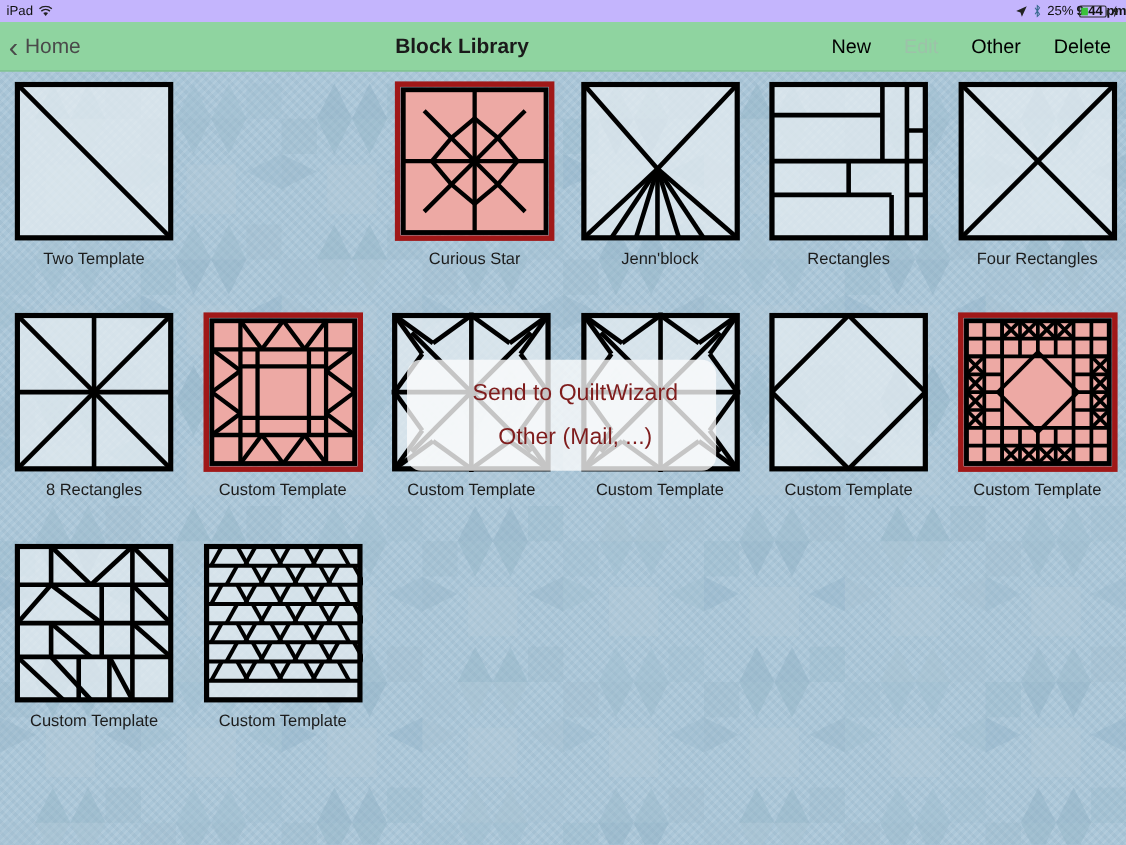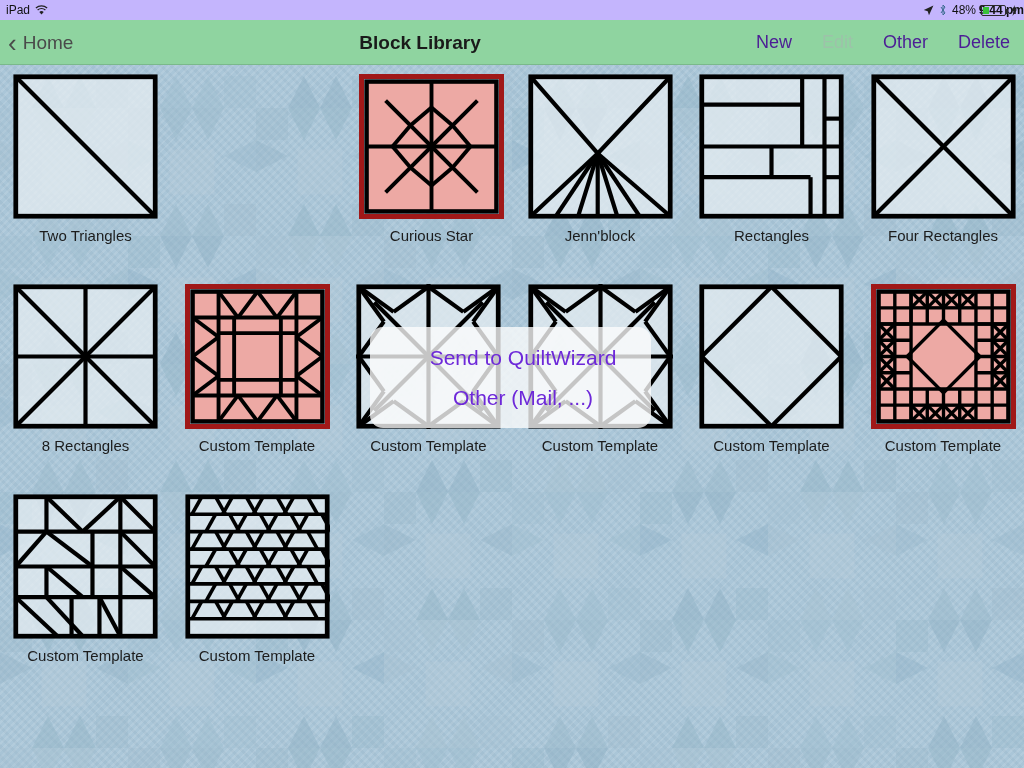--- a/index.html
+++ b/index.html
@@ -53,21 +53,21 @@
   #back-button .chev { font-size:26px; line-height:1; color:#4a4a4a; font-weight:300; }
   #nav-title {
     position:absolute; left:0; top:0; width:840px; height:45px;
     display:flex; align-items:center; justify-content:center;
     font-size:19px; font-weight:bold; color:#1a1a1a;
   }
   #nav-actions {
     position:absolute; right:14px; top:0; height:45px;
     display:flex; align-items:center; gap:30px;
   }
-  .nav-action { font-size:18px; color:#4c1d95; cursor:pointer; }
+  .nav-action { font-size:18px; color:#000000; cursor:pointer; }
   .nav-action.disabled { color:#9dc2a9; cursor:default; }
 
   
   #block-grid {
     position:absolute; top:65px; left:0; width:1024px; height:703px;
     z-index:10;
   }
   .block-cell {
     position:absolute; width:171px;
     display:flex; flex-direction:column; align-items:center;
@@ -84,21 +84,21 @@
   }
 
   
   #share-popup {
     position:absolute; left:370px; top:327px; width:281px; height:101px;
     background:rgba(252,252,252,.78);
     border-radius:13px; z-index:25;
     display:flex; flex-direction:column; justify-content:center;
   }
   .popup-item {
-    text-align:center; color:#6d28d9; font-size:21px;
+    text-align:center; color:#7f1d1d; font-size:21px;
     padding:8px 0; cursor:pointer;margin-left:25px;
   }
 </style>
 </head>
 <body>
 
 <div id="bg-texture"></div>
 <svg id="bg-motifs" viewBox="0 0 1024 768" preserveAspectRatio="none">
     <polygon points="32,-20 64,-20 48,12" fill="#93b3c6" opacity=".45"></polygon>
     <polygon points="64,-20 96,-20 80,12" fill="#93b3c6" opacity=".45"></polygon>
@@ -679,21 +679,21 @@
     </svg>
   </div>
   <div class="sb-center">9:44 pm</div>
   <div class="sb-right">
     <svg width="11" height="11" viewBox="0 0 11 11">
       <path d="M10.4 0.6 L0.8 5.0 L4.7 6.3 L6.0 10.2 Z" fill="#222"></path>
     </svg>
     <svg width="8" height="12" viewBox="0 0 8 12">
       <path d="M2 3 L6 9 L4 11 L4 1 L6 3 L2 9" stroke="#3a6b8f" stroke-width="1" fill="none"></path>
     </svg>
-    <span class="pct">48%</span>
+    <span class="pct">25%</span>
     <span class="batt">
         <i></i>
       </span>
     <svg width="6" height="11" viewBox="0 0 6 11">
       <path d="M4 0 L0 6 L2.4 6 L1.6 11 L6 4.5 L3.2 4.5 Z" fill="#222"></path>
     </svg>
   </div>
 </div>
 
 <div id="nav-bar">
@@ -714,21 +714,21 @@
     <div class="block-cell" style="left: 0px; top: 9px;">
       <div class="thumb-wrap">
         <svg viewBox="-2 -2 104 104" preserveAspectRatio="none">
          <rect x="0" y="0" width="100" height="100" fill="rgba(232,238,242,0.72)"></rect>
          <g stroke="#000" stroke-width="3" fill="none" vector-effect="non-scaling-stroke">
             <line x1="0" y1="0" x2="100" y2="100"></line>
           </g>
          <rect x="0" y="0" width="100" height="100" fill="none" stroke="#000" stroke-width="3.4"></rect>
        </svg>
       </div>
-      <div class="block-label">Two Triangles</div>
+      <div class="block-label">Two Template</div>
     </div>
     <div class="block-cell" style="left: 346px; top: 9px;">
       <div class="thumb-wrap selected">
         <svg viewBox="-2 -2 104 104" preserveAspectRatio="none">
          <rect x="0" y="0" width="100" height="100" fill="#eda9a4"></rect>
          <g stroke="#000" stroke-width="3" fill="none" vector-effect="non-scaling-stroke">
             <line x1="50" y1="50" x2="50" y2="0"></line>
             <line x1="50" y1="50" x2="85.35533905932738" y2="14.64466094067263"></line>
             <line x1="50" y1="50" x2="100" y2="50"></line>
             <line x1="50" y1="50" x2="85.35533905932738" y2="85.35533905932738"></line>

